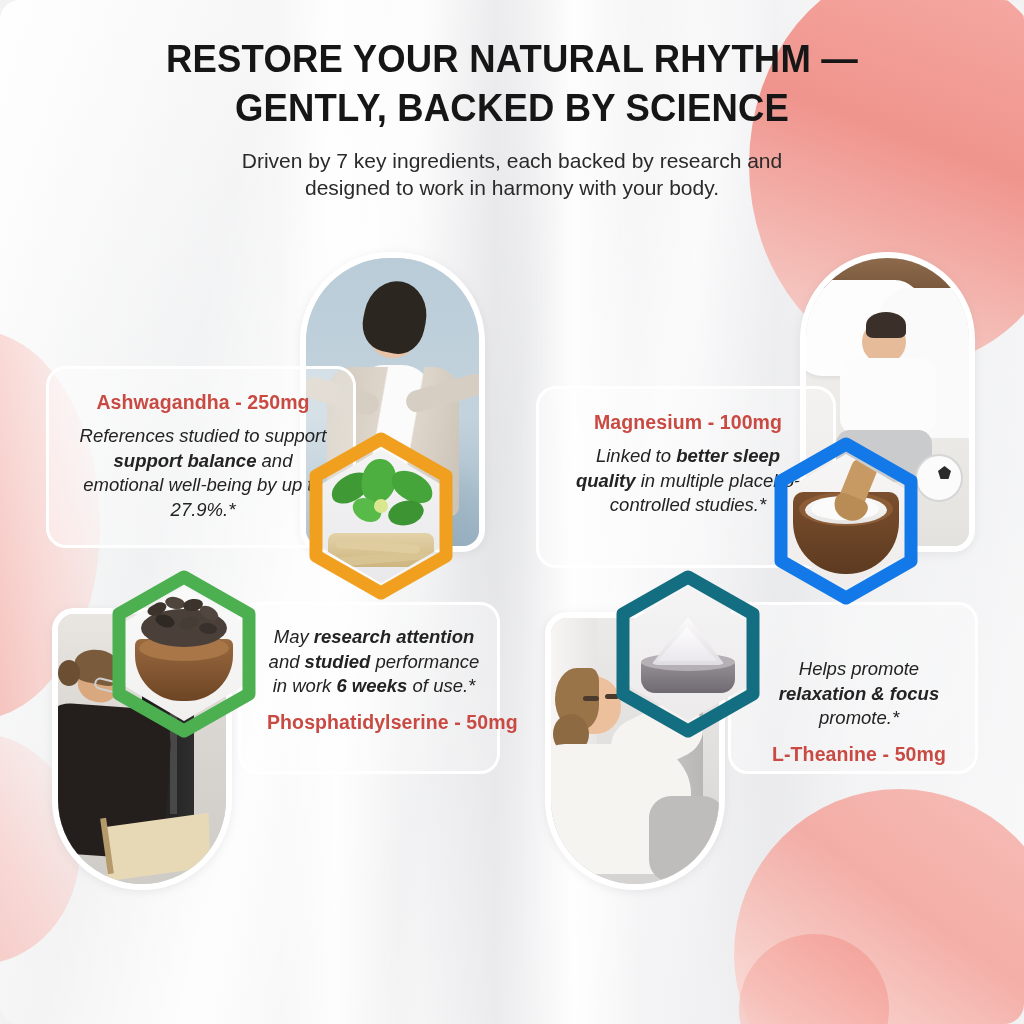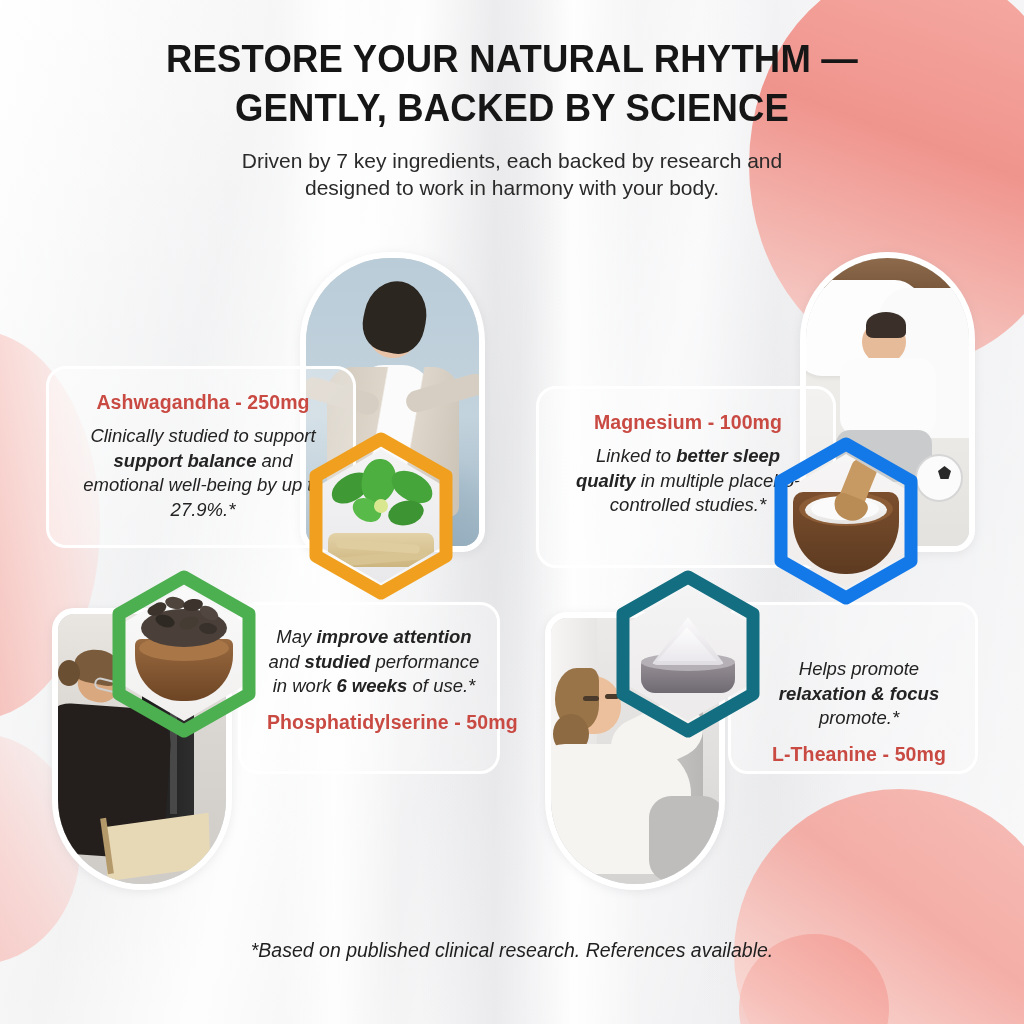--- a/index.html
+++ b/index.html
@@ -1,21 +1,21 @@
 <!DOCTYPE html>
 <html><head>
 <meta charset="utf-8">
 <style>
   html,body{margin:0;padding:0;}
   body{
     width:1024px;height:1024px;overflow:hidden;position:relative;
     font-family:"Liberation Sans","DejaVu Sans",sans-serif;
     background:#f2f2f3;
   }
-  #stage{position:absolute;inset:0;overflow:hidden;}
+  #stage{position:absolute;inset:0;overflow:hidden;border-radius:20px;}
 
   
   .bg-base{position:absolute;inset:0;
     background:
       linear-gradient(103deg, rgba(255,255,255,.95) 0%, rgba(244,244,245,.2) 22%, rgba(255,255,255,.85) 34%, rgba(238,238,240,.25) 48%, rgba(252,252,253,.8) 60%, rgba(235,235,238,.3) 74%, rgba(250,250,251,.9) 100%),
       linear-gradient(180deg,#f7f7f8 0%,#eff0f1 48%,#f4f4f5 100%);
   }
   .bg-fold{position:absolute;top:0;bottom:0;width:120px;
     background:linear-gradient(90deg,rgba(255,255,255,0) 0%,rgba(255,255,255,.85) 45%,rgba(255,255,255,0) 100%);}
   .bg-shade{position:absolute;top:0;bottom:0;width:150px;
@@ -110,21 +110,21 @@
       <div style="position:absolute;left:50%;top:37%;transform:translateX(-50%);width:78px;height:150px;border-radius:30px 30px 6px 6px;background:#fbfbfb;"></div>
       <div style="position:absolute;left:50%;top:38%;transform:translateX(-50%);width:132px;height:150px;border-radius:26px 26px 10px 10px;
                   background:linear-gradient(100deg,#cfc7ba 0%,#ded6ca 38%,rgba(0,0,0,0) 39%,rgba(0,0,0,0) 61%,#ded6ca 62%,#cac2b5 100%);"></div>
       <div style="position:absolute;left:-4px;top:44%;width:78px;height:22px;border-radius:12px;background:#d6cec2;transform:rotate(16deg);"></div>
       <div style="position:absolute;right:-8px;top:43%;width:82px;height:22px;border-radius:12px;background:#d6cec2;transform:rotate(-16deg);"></div>
     </div>
 
     <div class="panel" style="left:46px;top:366px;width:310px;height:182px;z-index:4;">
       <div class="panel-inner t-above">
         <div class="ing-title">Ashwagandha - 250mg</div>
-        <div class="ing-body"><span>Clinically studied to support </span><b>support balance</b><span> and emotional well-being by up to 27.9%.*</span></div>
+        <div class="ing-body"><span>References studied to support </span><b>support balance</b><span> and emotional well-being by up to 27.9%.*</span></div>
       </div>
     </div>
 
     <div class="hex" style="left:305px;top:432px;z-index:6;">
       <div class="hexfill">
         <div style="width:118px;height:134px;overflow:hidden;
              clip-path:polygon(50% 0,100% 26%,100% 74%,50% 100%,0 74%,0 26%);
              background:linear-gradient(180deg,#f4f4f5,#e9e9eb);position:relative;">
           <div style="position:absolute;left:6px;bottom:16px;width:106px;height:34px;border-radius:8px;
                background:linear-gradient(180deg,#e3d2a8,#cdb57f);"></div>
@@ -196,21 +196,21 @@
       <div style="position:absolute;left:16px;top:36px;width:48px;height:34px;border-radius:50% 50% 30% 30%;background:#7a5c3c;transform:rotate(12deg);"></div>
       <div style="position:absolute;left:0px;top:46px;width:22px;height:26px;border-radius:50%;background:#6b4f33;"></div>
       <div style="position:absolute;left:36px;top:66px;width:32px;height:12px;border:2px solid #cfcfcf;border-radius:6px;transform:rotate(14deg);box-sizing:border-box;"></div>
       <div style="position:absolute;left:-18px;top:92px;width:128px;height:150px;border-radius:26px 36px 10px 10px;background:#241f1d;transform:rotate(4deg);"></div>
       <div style="position:absolute;left:48px;top:206px;width:104px;height:54px;background:#e8d9b6;transform:rotate(-8deg) skewX(-6deg);"></div>
       <div style="position:absolute;left:46px;top:204px;width:6px;height:56px;background:#b49a6b;transform:rotate(-8deg);"></div>
     </div>
 
     <div class="panel" style="left:238px;top:602px;width:262px;height:172px;z-index:4;">
       <div class="panel-inner t-below" style="left:26px;right:16px;top:20px;">
-        <div class="ing-body"><span>May </span><b>improve attention</b><span> and </span><b>studied</b><span> performance in work </span><b>6 weeks</b><span> of use.*</span></div>
+        <div class="ing-body"><span>May </span><b>research attention</b><span> and </span><b>studied</b><span> performance in work </span><b>6 weeks</b><span> of use.*</span></div>
         <div class="ing-title">Phosphatidylserine - 50mg</div>
       </div>
     </div>
 
     <div class="hex" style="left:108px;top:570px;z-index:6;">
       <div class="hexfill">
         <div style="width:118px;height:134px;overflow:hidden;
              clip-path:polygon(50% 0,100% 26%,100% 74%,50% 100%,0 74%,0 26%);
              background:linear-gradient(180deg,#fafafa,#f1f0ef);position:relative;">
           <div style="position:absolute;left:10px;top:52px;width:98px;height:62px;border-radius:6px 6px 46px 46px;
@@ -269,15 +269,14 @@
                background:linear-gradient(180deg,#ffffff,#eceaee);
                clip-path:polygon(50% 0,100% 100%,0 100%);opacity:.8;"></div>
         </div>
       </div>
       <svg viewBox="0 0 152 168">
         <polygon points="76,7 141,44 141,124 76,161 11,124 11,44" fill="none" stroke="#126e80" stroke-width="13" stroke-linejoin="round"></polygon>
       </svg>
     </div>
   </div>
 
-  <div class="footer">*Based on published clinical research. References available.</div>
 
 </div>
 
 </body></html>

